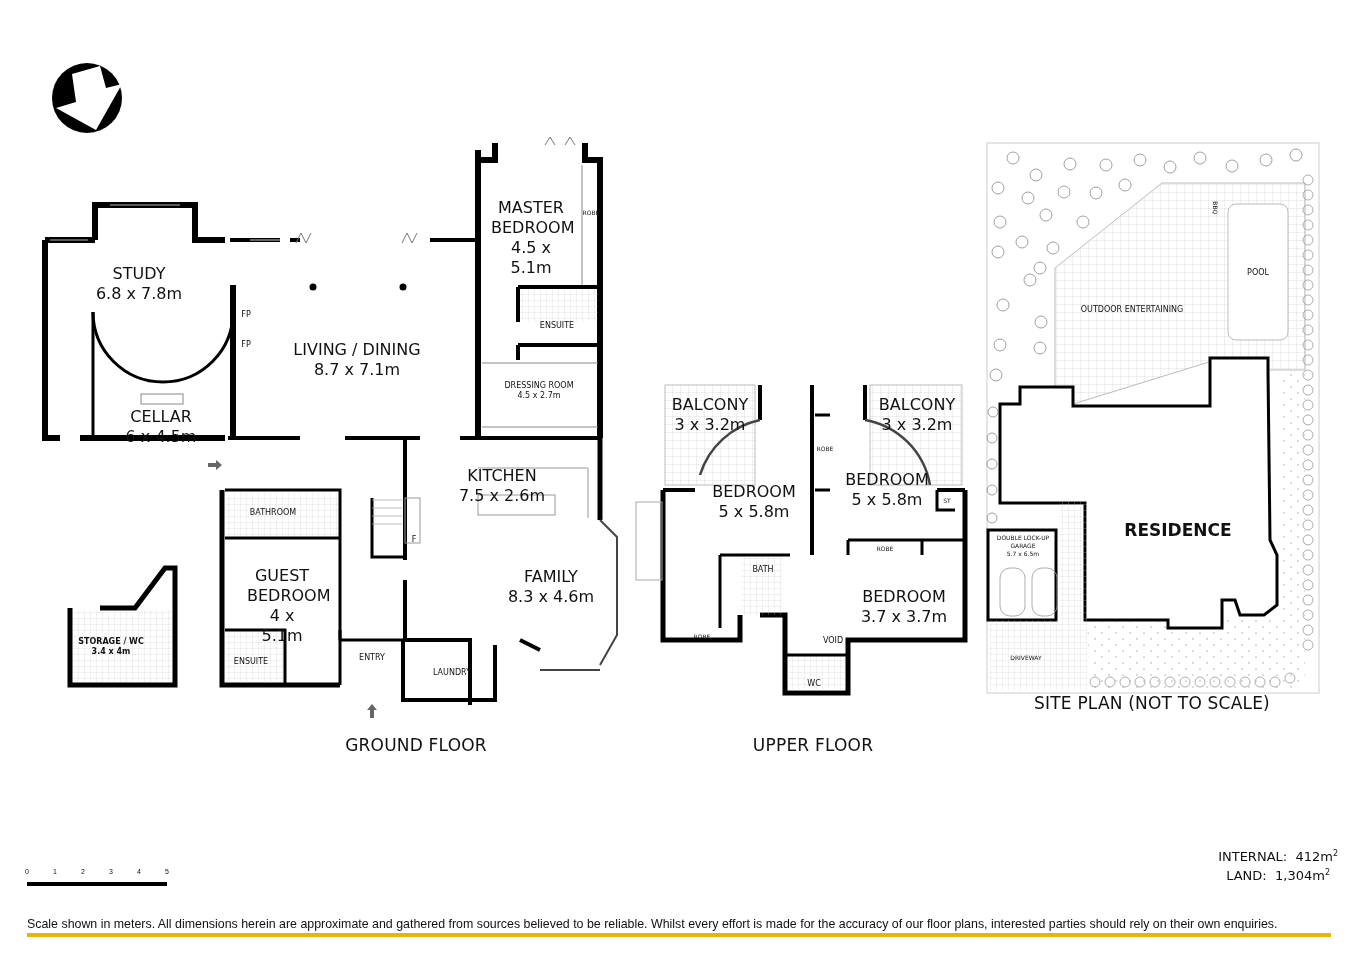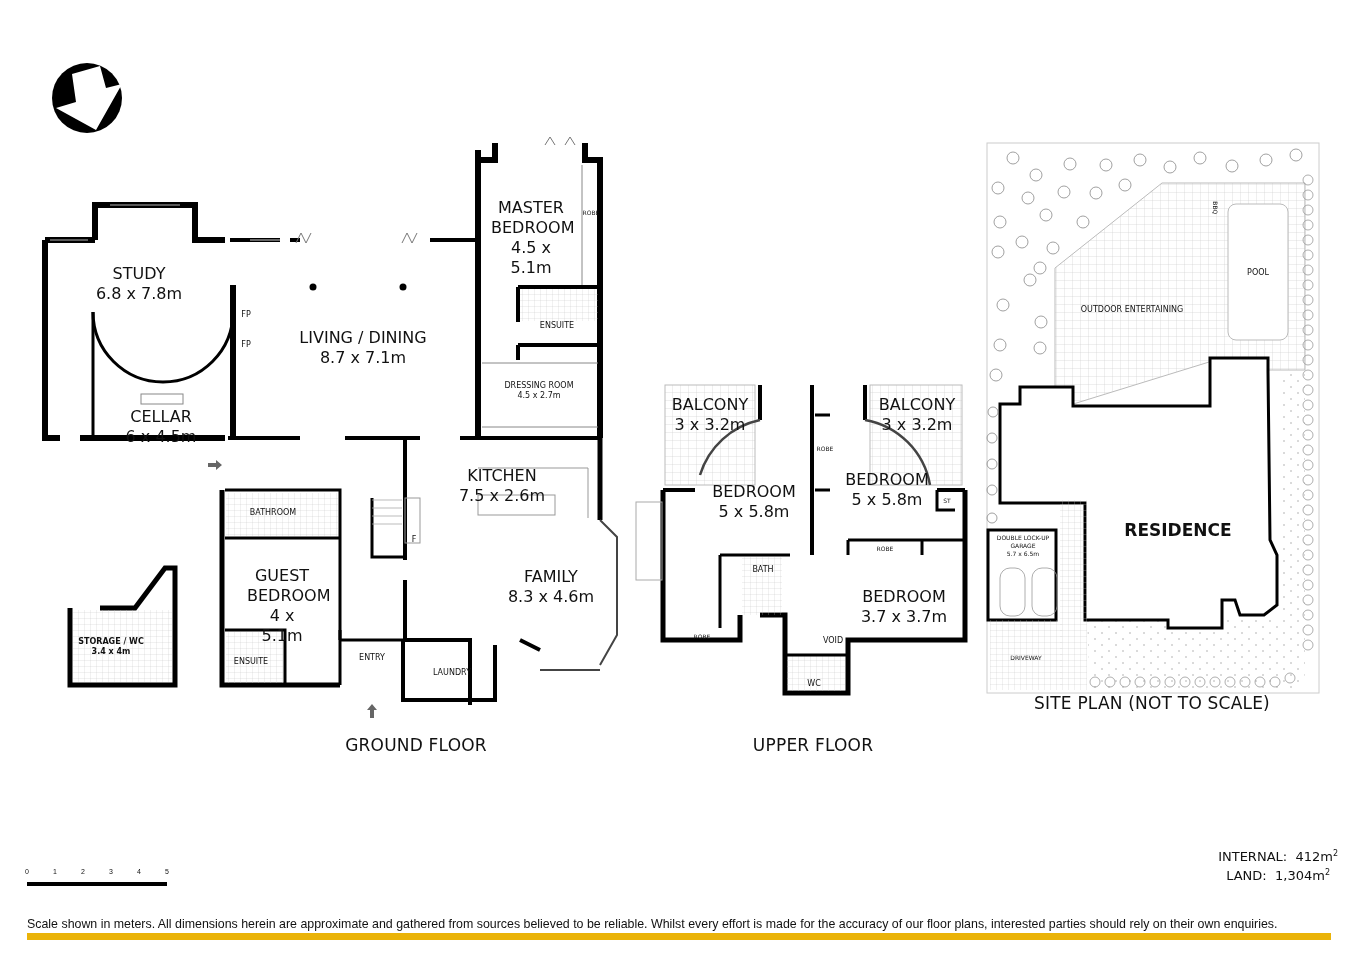--- a/index.html
+++ b/index.html
@@ -12,21 +12,21 @@
     .s8 { font-size:8px; }
     .s6 { font-size:6px; }
     .title { position:absolute; font-size:17px; letter-spacing:0.2px; white-space:nowrap; transform:translateX(-50%); font-family:"DejaVu Sans", sans-serif; }
     .res { font-size:17px; }
     .area { position:absolute; right:20px; font-size:13px; text-align:center; line-height:1.45; }
     .area sup { font-size:8px; }
     .scale { position:absolute; left:27px; top:868px; width:140px; }
     .scale .ticks { position:relative; height:12px; font-size:7px; font-family:"Liberation Sans", sans-serif; }
     .scale .ticks span { position:absolute; transform:translateX(-50%); }
     .scale .bar { height:4px; background:#000; margin-top:2px; }
-    .disclaimer { position:absolute; left:27px; top:917px; width:1304px; font-family:"Liberation Sans", sans-serif; font-size:12.4px; white-space:nowrap; border-bottom:7px solid #eab308; padding-bottom:2px; }
+    .disclaimer { position:absolute; left:27px; top:917px; width:1304px; font-family:"Liberation Sans", sans-serif; font-size:12.4px; white-space:nowrap; border-bottom:4px solid #eab308; padding-bottom:2px; }
   </style>
 </head>
 <body>
 
 <svg class="plan" width="1358" height="960" viewBox="0 0 1358 960">
   <defs>
     <pattern id="tile" width="8" height="8" patternUnits="userSpaceOnUse">
       <path d="M8 0 L0 0 0 8" fill="none" stroke="#c9c9c9" stroke-width="0.6"></path>
     </pattern>
     <pattern id="tileSm" width="6" height="6" patternUnits="userSpaceOnUse">
@@ -213,21 +213,21 @@
       <rect x="1000" y="568" width="25" height="48" rx="10"></rect>
       <rect x="1032" y="568" width="25" height="48" rx="10"></rect>
     </g>
   </g>
 </svg>
 
 <div class="lbl s11" style="left:139px;top:264px;">
     <span class="n">STUDY</span>
     <span class="d">6.8 x 7.8m</span>
   </div>
-<div class="lbl s11" style="left:357px;top:328px;margin-left:6px;">
+<div class="lbl s11" style="left:357px;top:340px;">
     <span class="n">LIVING / DINING</span>
     <span class="d">8.7 x 7.1m</span>
   </div>
 <div class="lbl s11" style="left:531px;top:198px;width:80px;white-space:normal;">
     <span class="n">MASTER BEDROOM</span>
     <span class="d">4.5 x 5.1m</span>
   </div>
 <div class="lbl s8" style="left:557px;top:321px;">
     <span class="n">ENSUITE</span>
   </div>

